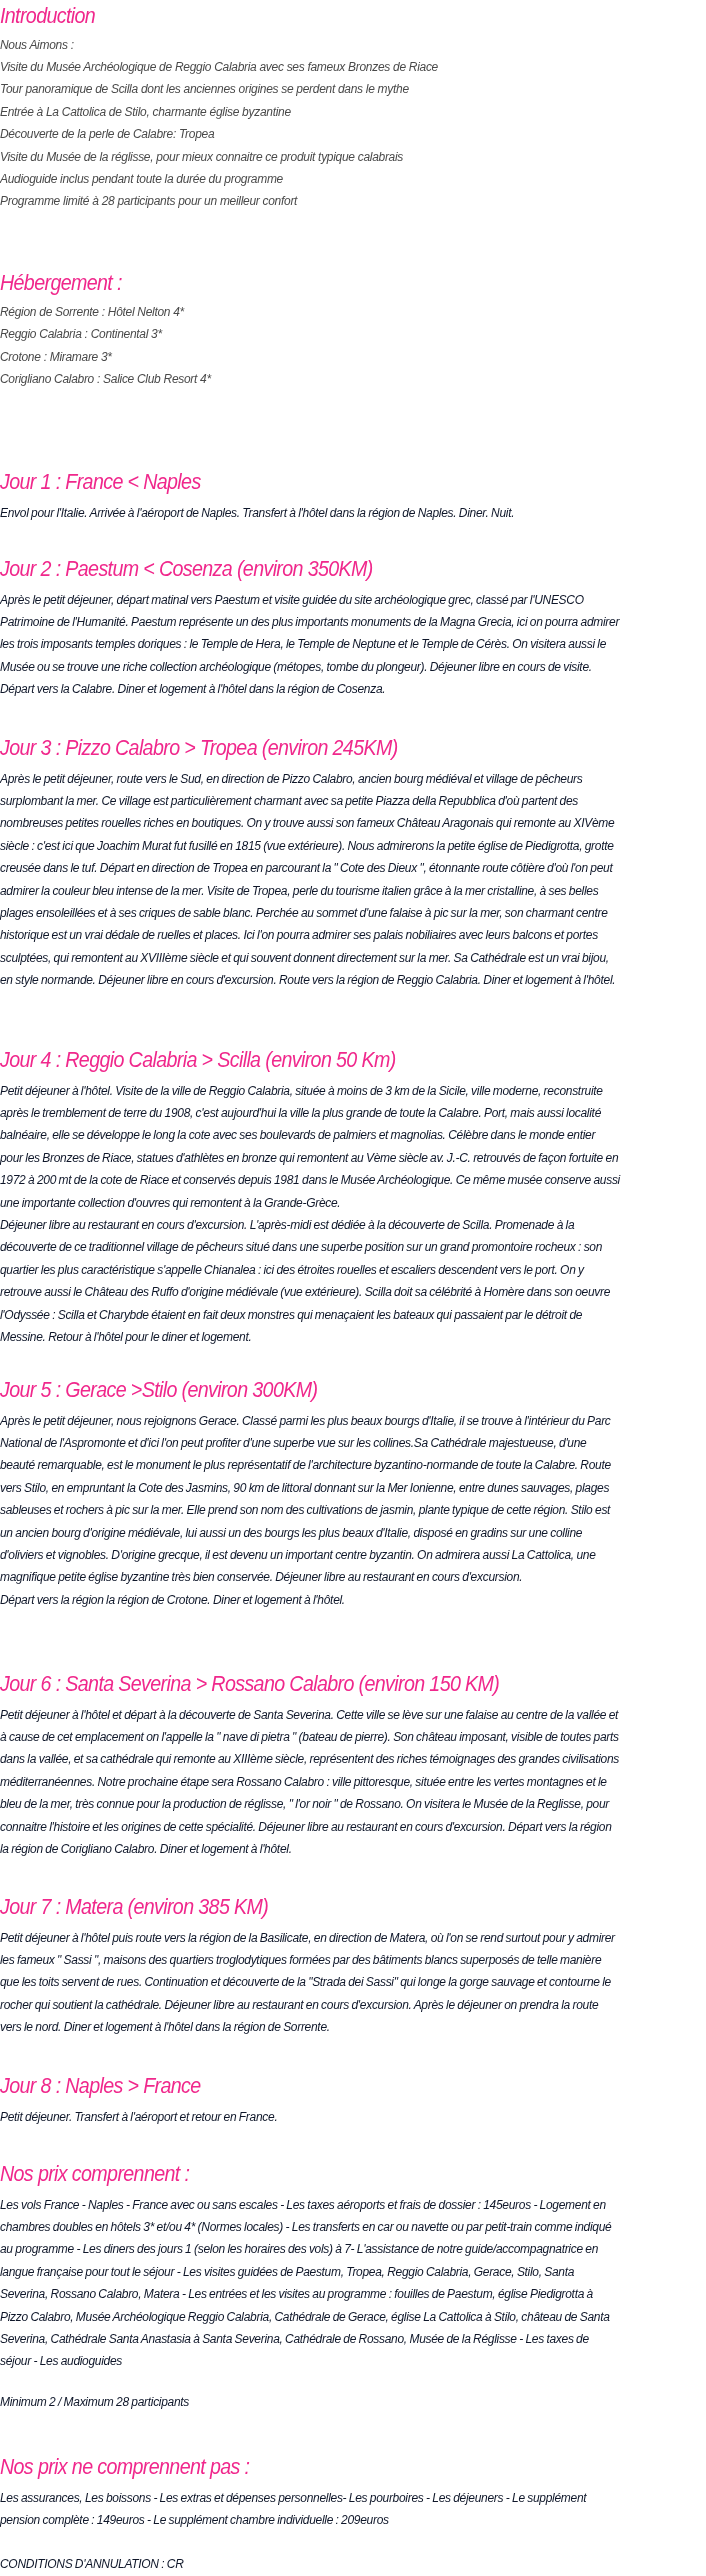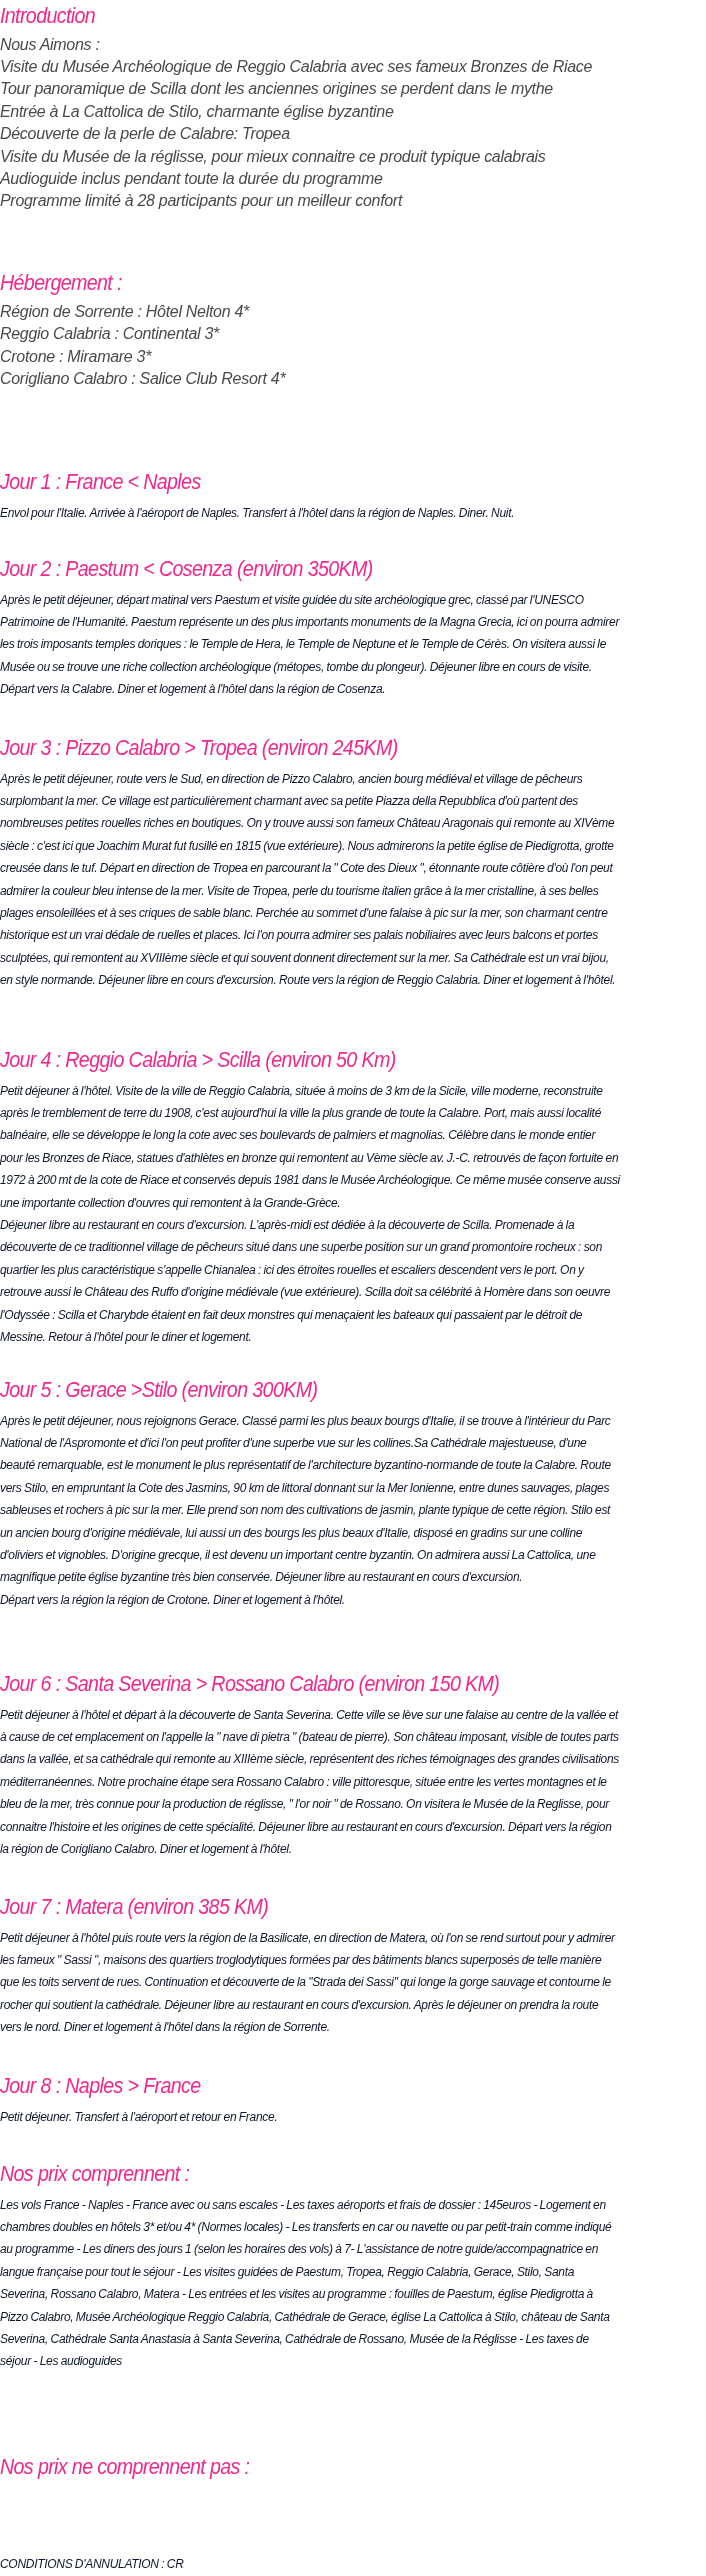--- a/index.html
+++ b/index.html
@@ -34,21 +34,21 @@
     letter-spacing: -0.7px;
     transform: scaleX(0.92);
     transform-origin: left center;
     white-space: nowrap;
   }
   .body-text {
     margin: 0;
     color: #4a4a4a;
     font-family: "Liberation Sans", sans-serif;
     font-style: italic;
-    font-size: 16px;
+    font-size: 12px;
     line-height: 22.4px;
     letter-spacing: -0.3px;
   }
   .line {
     display: block;
     white-space: nowrap;
   }
   .para {
     display: block;
     margin: 0;
@@ -128,24 +128,26 @@
   </section>
 
   <section class="section" style="top:2072px;">
     <h2 class="heading">Jour 8 : Naples &gt; France</h2>
     <p class="para">Petit déjeuner. Transfert à l'aéroport et retour en France.</p>
   </section>
 
   <section class="section" style="top:2160px;">
     <h2 class="heading">Nos prix comprennent :</h2>
     <p class="para">Les vols France - Naples - France avec ou sans escales - Les taxes aéroports et frais de dossier : 145euros - Logement en chambres doubles en hôtels 3* et/ou 4* (Normes locales) - Les transferts en car ou navette ou par petit-train comme indiqué au programme - Les diners des jours 1 (selon les horaires des vols) à 7- L'assistance de notre guide/accompagnatrice en langue française pour tout le séjour - Les visites guidées de Paestum, Tropea, Reggio Calabria, Gerace, Stilo, Santa Severina, Rossano Calabro, Matera - Les entrées et les visites au programme : fouilles de Paestum, église Piedigrotta à Pizzo Calabro, Musée Archéologique Reggio Calabria, Cathédrale de Gerace, église La Cattolica à Stilo, château de Santa Severina, Cathédrale Santa Anastasia à Santa Severina, Cathédrale de Rossano, Musée de la Réglisse - Les taxes de séjour - Les audioguides</p>
+    <p class="para" style="padding-top:18.6px;">Minimum 2 / Maximum 28 participants</p>
   </section>
 
   <section class="section" style="top:2453px;">
     <h2 class="heading">Nos prix ne comprennent pas :</h2>
+    <p class="para">Les assurances, Les boissons - Les extras et dépenses personnelles- Les pourboires - Les déjeuners - Le supplément pension complète : 149euros - Le supplément chambre individuelle : 209euros</p>
   </section>
 
   <section class="section" style="top:2553px;">
     <p class="para" style="padding-top:0;">CONDITIONS D'ANNULATION : CR</p>
   </section>
 
 </div>
 
 
 </body></html>

